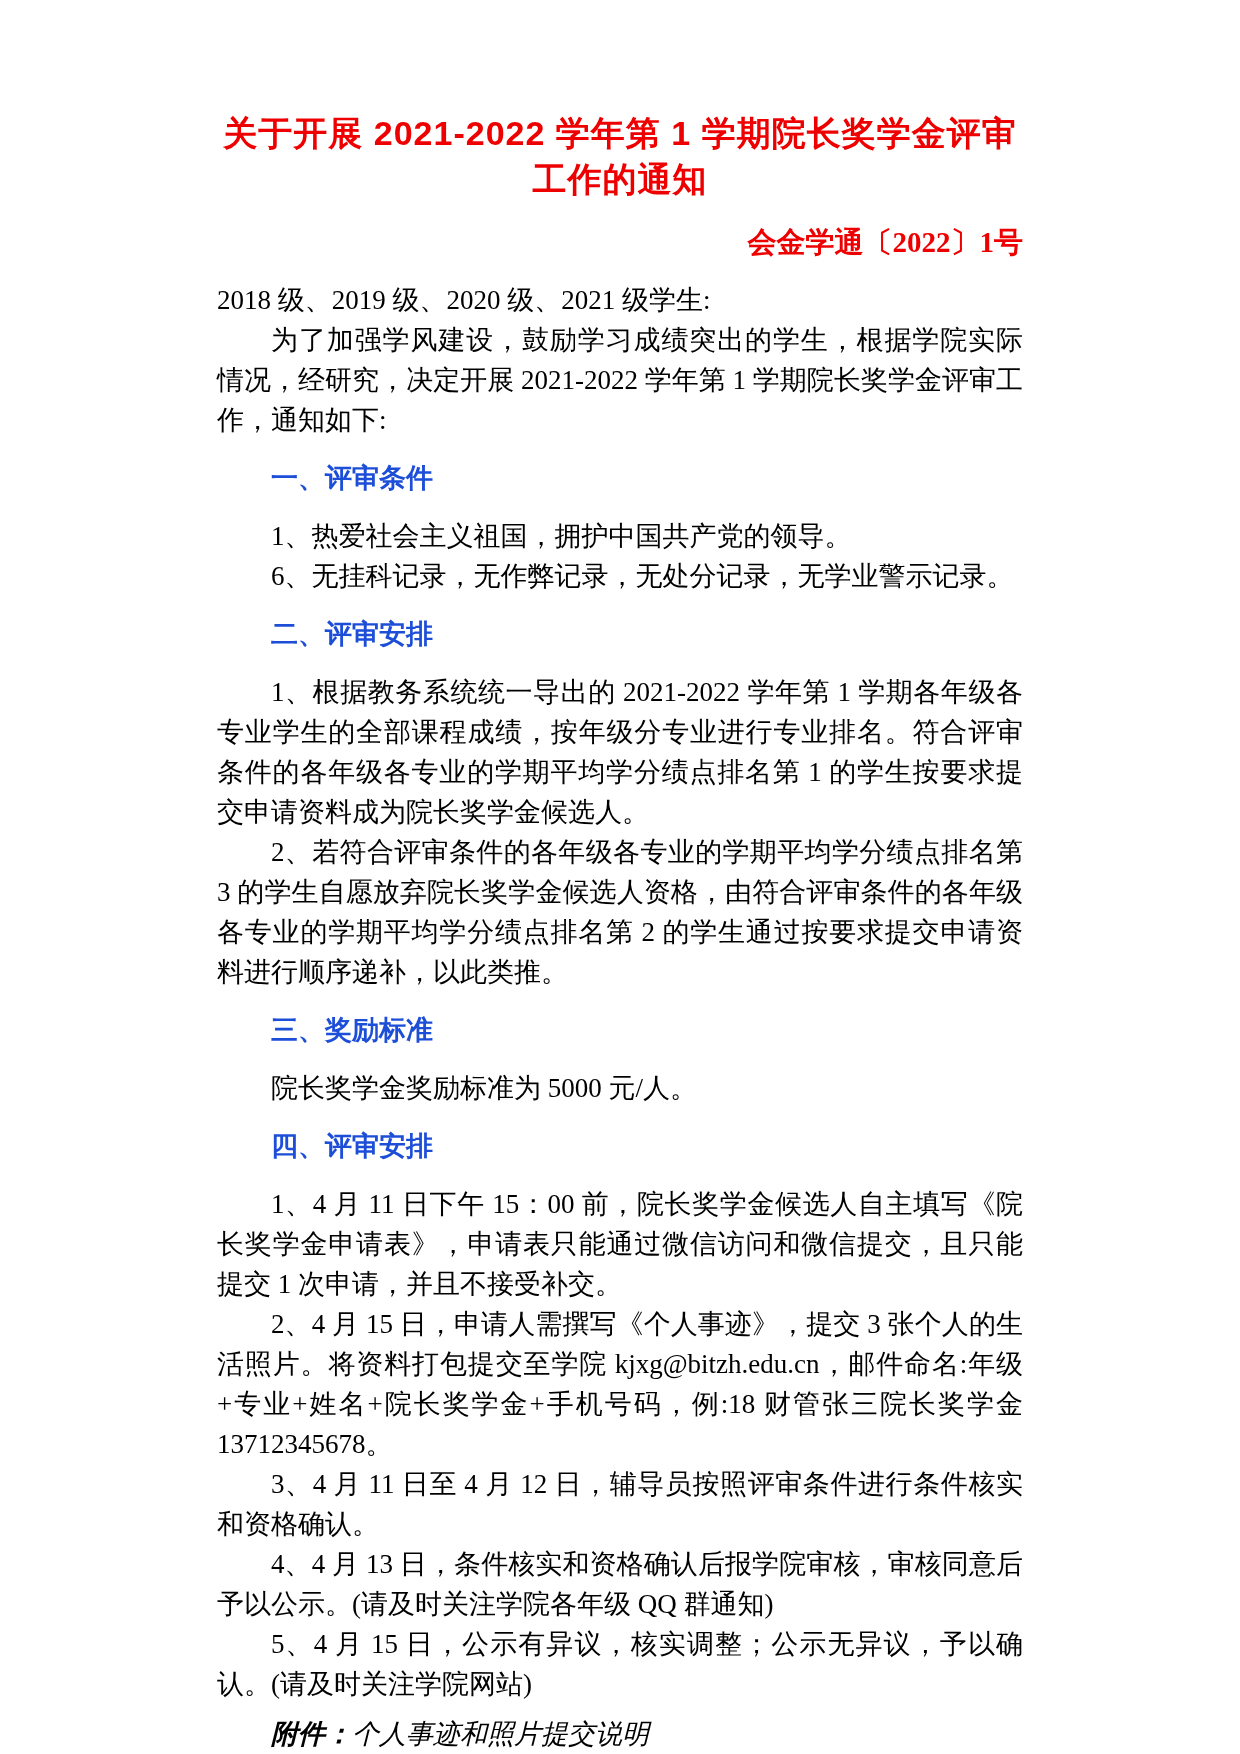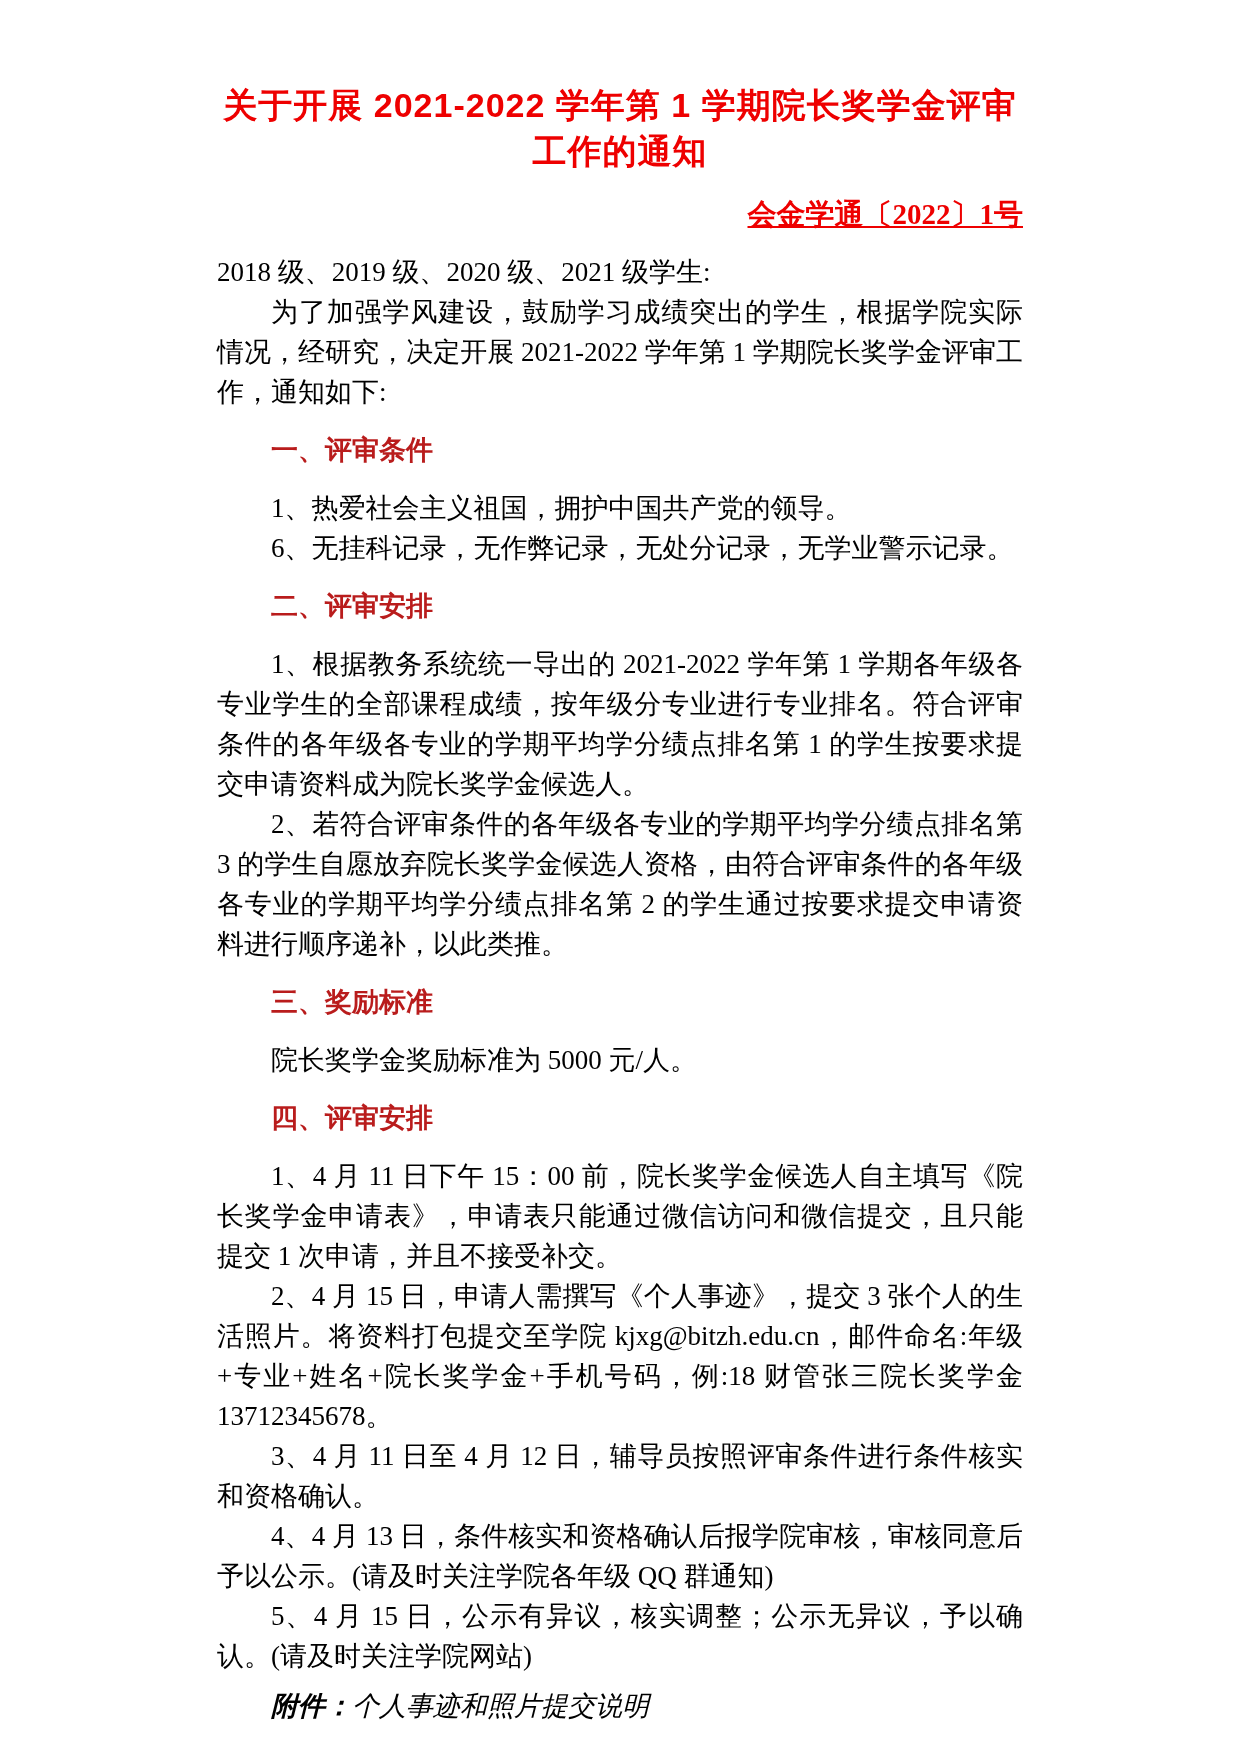--- a/index.html
+++ b/index.html
@@ -7,21 +7,21 @@
     padding: 0;
     background: #ffffff;
   }
   .page {
     position: relative;
     width: 1016px;
     height: 1754px;
     margin: 0 auto;
     background: #ffffff;
     box-sizing: border-box;
-    padding: 82px 105px 0 105px;
+    padding: 110px 105px 0 105px;
     font-family: "Liberation Serif", "DejaVu Serif", serif;
     font-size: 27px;
     line-height: 40px;
     color: #000000;
     overflow: hidden;
   }
   .doc-title {
     margin: 0 0 20px 0;
     font-family: "Liberation Sans", "DejaVu Sans", sans-serif;
     font-size: 34px;
@@ -30,37 +30,36 @@
     text-align: center;
     color: #ee0000;
     letter-spacing: 1px;
   }
   .doc-number {
     margin: 0 0 18px 0;
     font-size: 29px;
     font-weight: bold;
     text-align: right;
     color: #ee0000;
-    text-decoration: underline;
   }
   .body-par {
     margin: 0;
     text-align: justify;
   }
   .indent {
     text-indent: 2em;
   }
   .section-heading {
     margin: 18px 0 18px 0;
     font-family: "Liberation Sans", "DejaVu Sans", sans-serif;
     font-size: 27px;
     line-height: 40px;
     font-weight: bold;
     text-indent: 2em;
-    color: #b91c1c;
+    color: #1d4ed8;
   }
   .standalone-par {
     margin: 18px 0 18px 0;
   }
   .attachment-line {
     margin: 10px 0 0 0;
     text-align: justify;
     text-indent: 2em;
     font-style: italic;
   }

